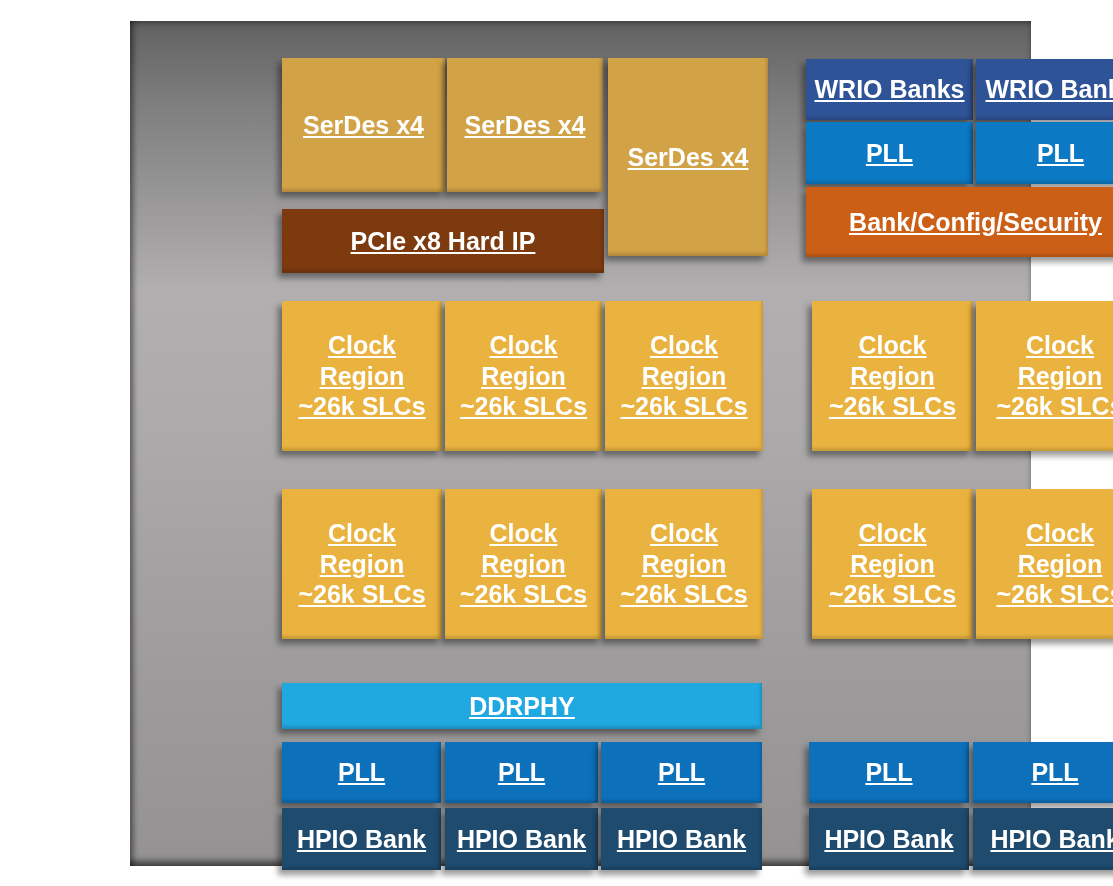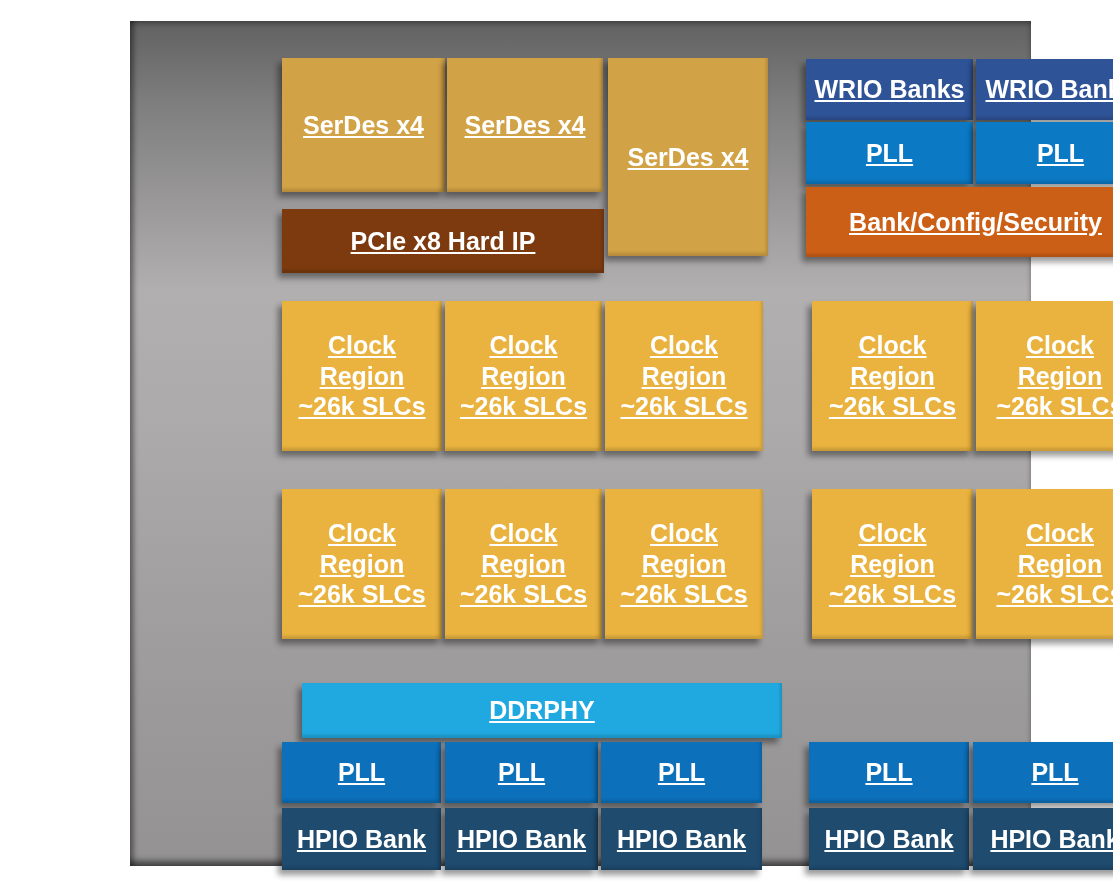--- a/index.html
+++ b/index.html
@@ -106,21 +106,21 @@
       <span class="lbl">Clock
 Region
 ~26k SLCs</span>
     </div>
     <div class="block" style="left: 846px; top: 468px; width: 168px; height: 150px; background: rgb(234, 179, 64);">
       <span class="lbl">Clock
 Region
 ~26k SLCs</span>
     </div>
 
-    <div class="block" style="left: 152px; top: 662px; width: 480px; height: 55px; background: rgb(32, 168, 224); margin-left: 20px;">
+    <div class="block" style="left: 152px; top: 662px; width: 480px; height: 46px; background: rgb(32, 168, 224);">
       <span class="lbl">DDRPHY</span>
     </div>
     <div class="block" style="left: 152px; top: 721px; width: 159px; height: 61px; background: rgb(12, 112, 186);">
       <span class="lbl">PLL</span>
     </div>
     <div class="block" style="left: 315px; top: 721px; width: 153px; height: 61px; background: rgb(12, 112, 186);">
       <span class="lbl">PLL</span>
     </div>
     <div class="block" style="left: 471px; top: 721px; width: 161px; height: 61px; background: rgb(12, 112, 186);">
       <span class="lbl">PLL</span>

